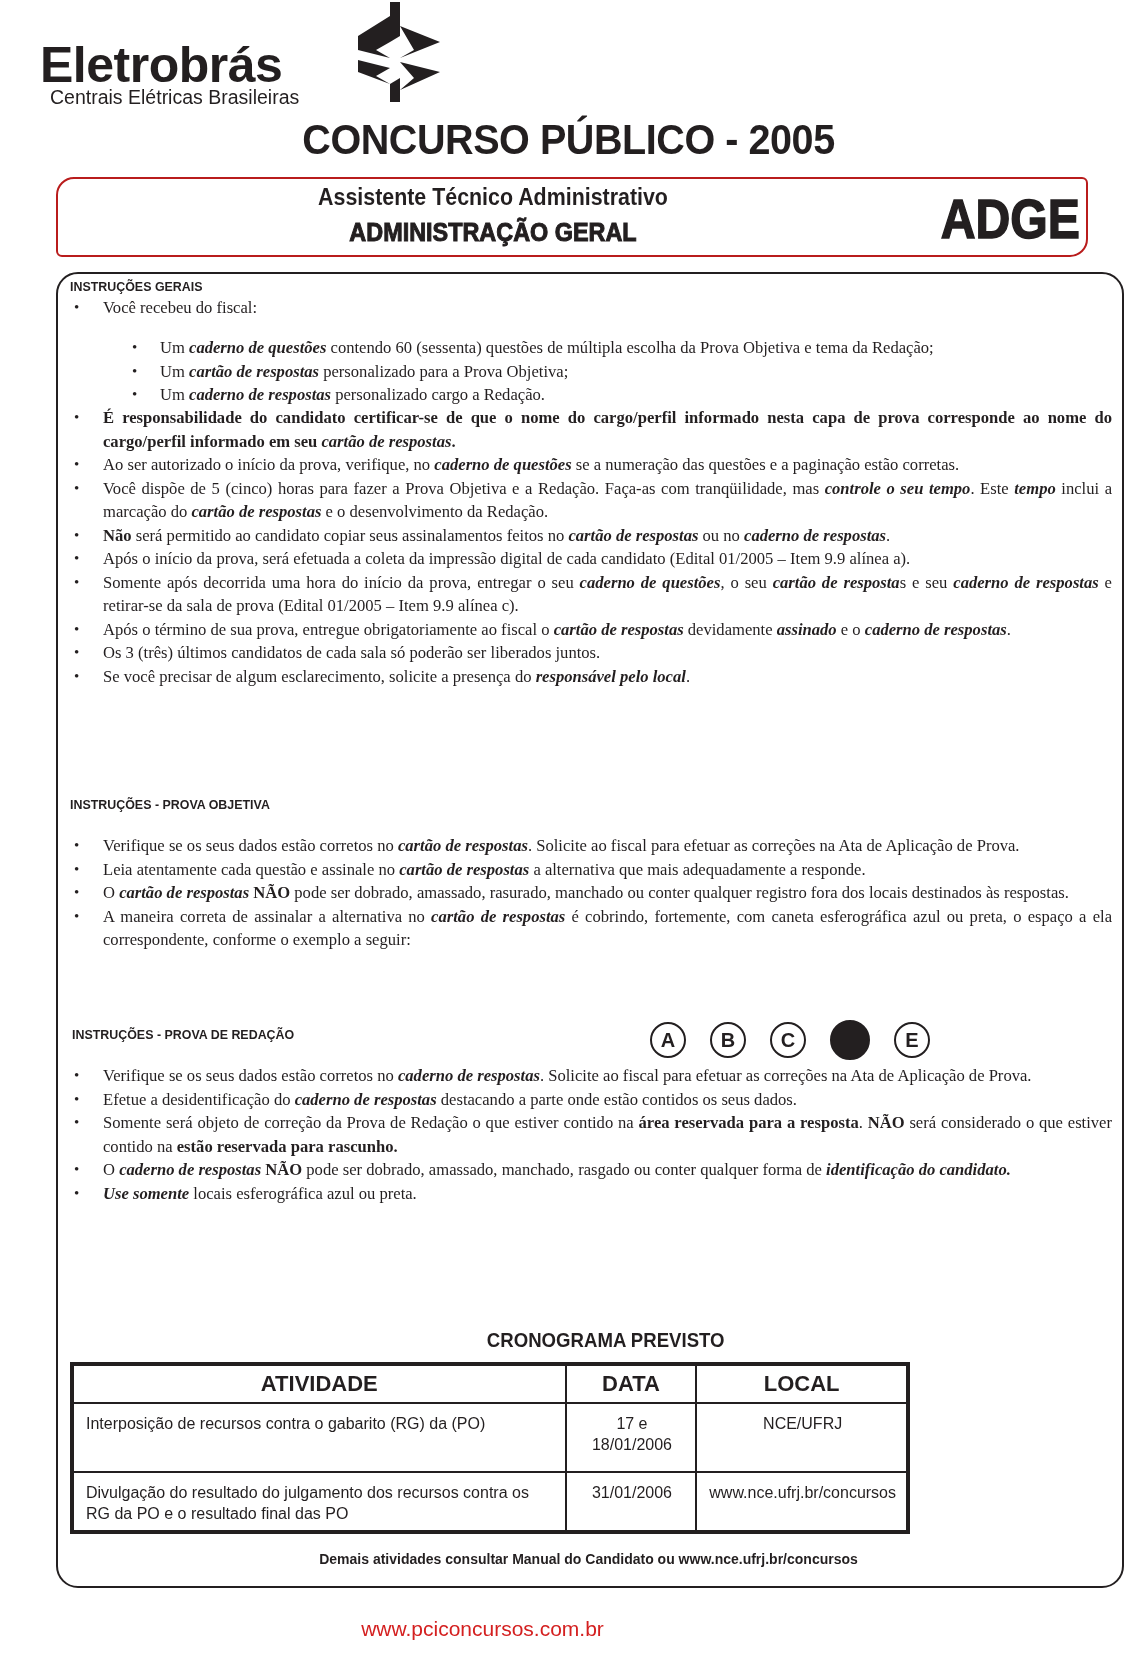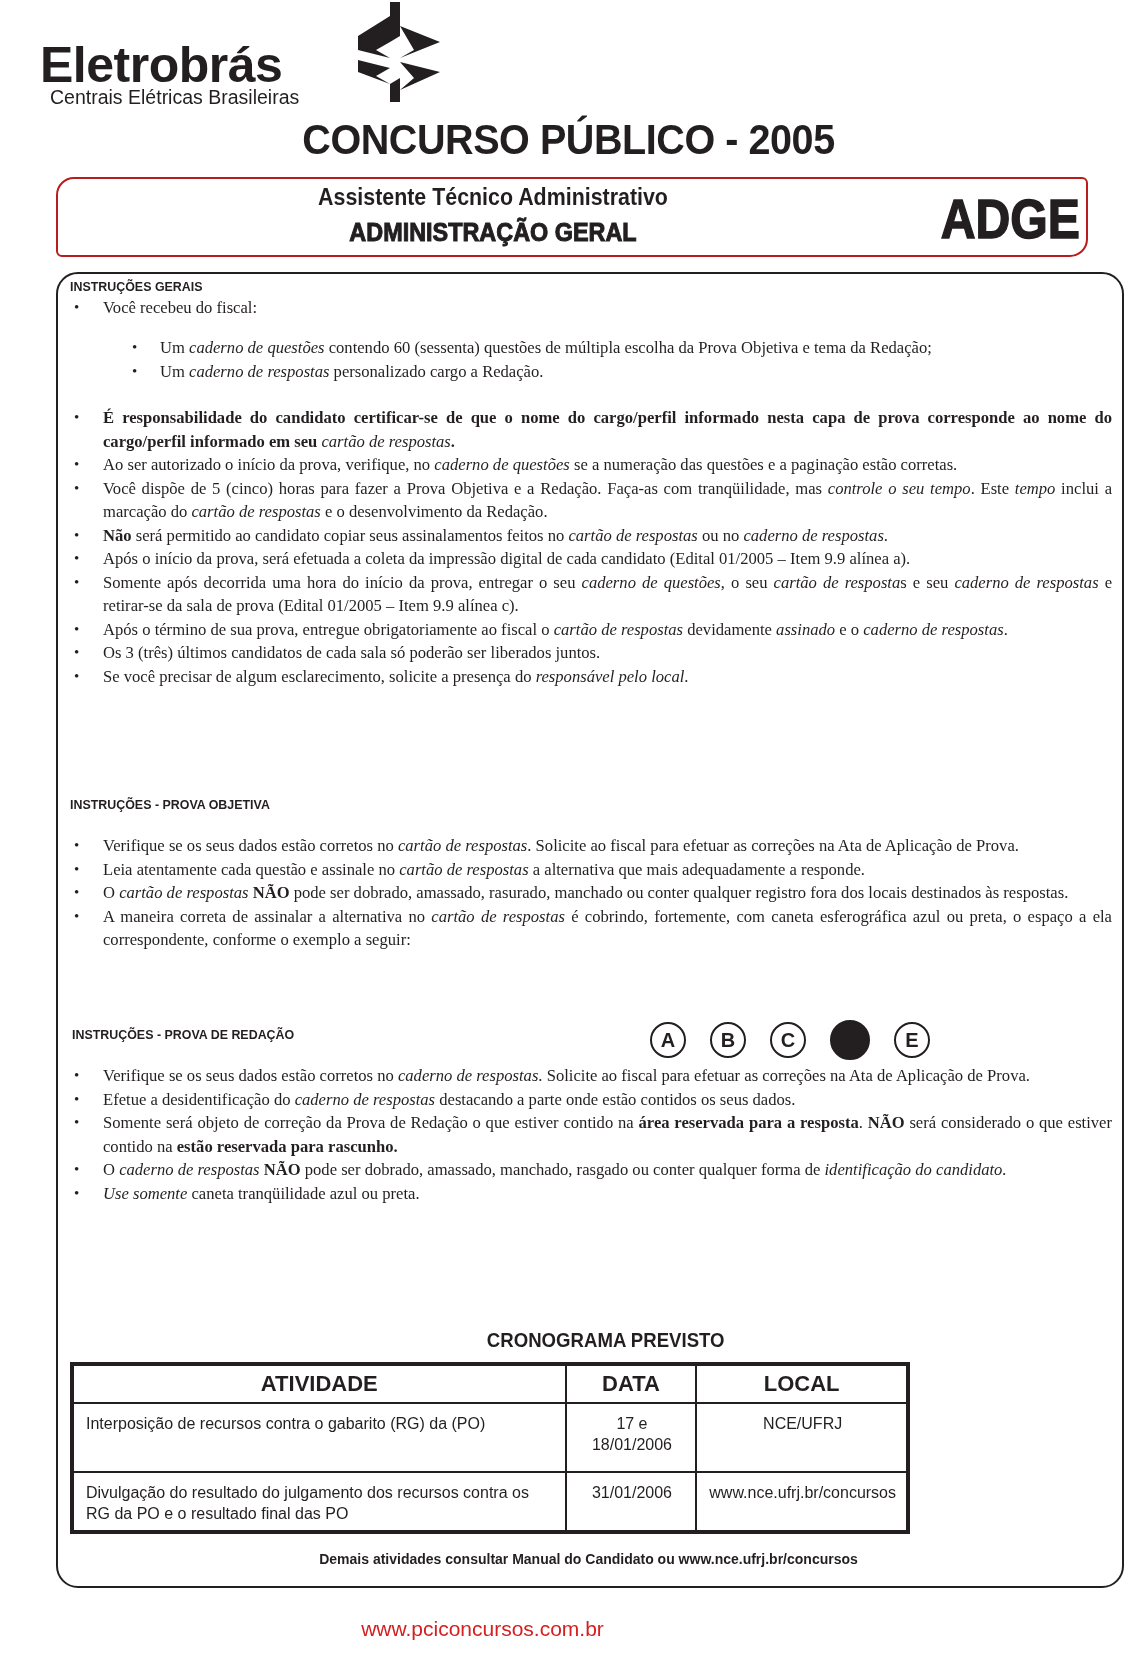--- a/index.html
+++ b/index.html
@@ -14,21 +14,21 @@
   .area { position: absolute; left: 0; width: 870px; top: 38px; text-align: center; font-family: "Liberation Sans", sans-serif; font-weight: bold; font-size: 26px; line-height: 1.2; -webkit-text-stroke: 1px #231f20; transform: scaleX(0.9); }
   .code { position: absolute; right: 6px; top: 12px; font-family: "Liberation Sans", sans-serif; font-weight: bold; font-size: 56px; line-height: 1; -webkit-text-stroke: 1.5px #231f20; transform: scaleX(0.86); transform-origin: right center; }
   .body-box { position: absolute; left: 56px; top: 272px; width: 1068px; height: 1316px; border: 2px solid #231f20; border-radius: 22px 22px 22px 22px; box-sizing: border-box; }
   .section-h { position: absolute; left: 70px; font-family: "Liberation Sans", sans-serif; font-weight: bold; font-size: 13.5px; line-height: 1; transform: scaleX(0.92); transform-origin: left center; }
   ul { list-style: none; margin: 0; padding: 0; }
   .blist { position: absolute; left: 72px; width: 1040px; font-size: 16.6px; line-height: 23.5px; }
   .blist li { position: relative; padding-left: 31px; text-align: justify; }
   .blist li::before { content: "\2022"; position: absolute; left: 2px; top: 0; font-size: 15px; }
   .blist.sub { left: 130px; width: 980px; }
   .blist.sub li { padding-left: 30px; }
-  b i, i b { font-weight: normal; font-style: italic; margin-top: 12px; }
+  b i, i b { font-weight: bold; font-style: italic; margin-top: 12px; }
   .bubbles { position: absolute; left: 650px; top: 1022px; display: flex; gap: 24px; }
   .bubble { width: 36px; height: 36px; border: 2px solid #231f20; border-radius: 50%; box-sizing: border-box; display: flex; align-items: center; justify-content: center; font-family: "Liberation Sans", sans-serif; font-weight: bold; font-size: 20px; line-height: 1; }
   .bubble.filled { background: #231f20; border-color: #231f20; width: 40px; height: 40px; margin-top: -2px; }
   .crono-title { position: absolute; left: 0; width: 1137px; top: 1330px; padding-left: 80px; box-sizing: border-box; text-align: center; font-family: "Liberation Sans", sans-serif; font-weight: bold; font-size: 20px; line-height: 1; transform: scaleX(0.93); }
   table.crono { position: absolute; left: 70px; top: 1362px; width: 840px; border-collapse: collapse; border: 4px solid #231f20; font-family: "Liberation Sans", sans-serif; }
   table.crono th, table.crono td { border: 2.5px solid #231f20; }
   table.crono th { font-weight: bold; font-size: 22px; height: 36px; padding: 0; }
   table.crono td { font-size: 16px; vertical-align: top; padding: 9px 10px 0 12px; line-height: 21px; }
   table.crono td.c { text-align: center; }
   .col-a { width: 510px; } .col-d { width: 130px; }
@@ -64,20 +64,21 @@
 <div class="body-box"></div>
 
 <div class="section-h" style="top:280px">INSTRUÇÕES GERAIS</div>
 
 <ul class="blist" style="top:296px">
   <li><span>Você recebeu do fiscal:</span></li>
 </ul>
 
 <ul class="blist sub" style="top:336px">
   <li><span>Um </span><b><i>caderno de questões</i></b><span> contendo 60 (sessenta) questões de múltipla escolha da Prova Objetiva e tema da Redação;</span></li>
+  <li><span>Um </span><b><i>cartão de respostas</i></b><span> personalizado para a Prova Objetiva;</span></li>
   <li><span>Um </span><b><i>caderno de respostas</i></b><span> personalizado cargo a Redação.</span></li>
 </ul>
 
 <ul class="blist" style="top:406px">
   <li><b>É responsabilidade do candidato certificar-se de que o nome do cargo/perfil informado nesta capa de prova corresponde ao nome do cargo/perfil informado em seu </b><b><i>cartão de respostas</i></b><b>.</b></li>
   <li><span>Ao ser autorizado o início da prova, verifique, no </span><b><i>caderno de questões</i></b><span> se a numeração das questões e a paginação estão corretas.</span></li>
   <li><span>Você dispõe de 5 (cinco) horas para fazer a Prova Objetiva e a Redação. Faça-as com tranqüilidade, mas </span><b><i>controle o seu tempo</i></b><span>. Este </span><b><i>tempo</i></b><span> inclui a marcação do </span><b><i>cartão de respostas</i></b><span> e o desenvolvimento da Redação.</span></li>
   <li><b>Não</b><span> será permitido ao candidato copiar seus assinalamentos feitos no </span><b><i>cartão de respostas</i></b><span> ou no </span><b><i>caderno de respostas</i></b><span>.</span></li>
   <li><span>Após o início da prova, será efetuada a coleta da impressão digital de cada candidato (Edital 01/2005 – Item 9.9 alínea a).</span></li>
   <li><span>Somente após decorrida uma hora do início da prova, entregar o seu </span><b><i>caderno de questões</i></b><span>,  o seu </span><b><i>cartão de resposta</i></b><span>s e seu </span><b><i>caderno de respostas</i></b><span> e retirar-se da sala de prova (Edital 01/2005 – Item 9.9 alínea c).</span></li>
@@ -111,21 +112,21 @@
     </div>
 </div>
 
 <div class="section-h" style="top:1028px;left:72px">INSTRUÇÕES - PROVA DE REDAÇÃO</div>
 
 <ul class="blist" style="top:1064px">
   <li><span>Verifique se os seus dados estão corretos no </span><b><i>caderno de respostas</i></b><span>. Solicite ao fiscal para efetuar as correções na Ata de Aplicação de Prova.</span></li>
   <li><span>Efetue a desidentificação do </span><b><i>caderno de respostas</i></b><span> destacando a parte onde estão contidos os seus dados.</span></li>
   <li><span>Somente será objeto de correção da Prova de Redação o que estiver contido na </span><b>área reservada para a resposta</b><span>. </span><b>NÃO</b><span> será considerado o que estiver contido na </span><b>estão reservada para rascunho.</b></li>
   <li><span>O </span><b><i>caderno de respostas</i></b><b> NÃO</b><span> pode ser dobrado, amassado, manchado, rasgado ou conter qualquer forma de </span><b><i>identificação do candidato.</i></b></li>
-  <li><b><i>Use somente</i></b><span> caneta tranqüilidade azul ou preta.</span></li>
+  <li><b><i>Use somente</i></b><span> locais esferográfica azul ou preta.</span></li>
 </ul>
 
 <div class="crono-title">CRONOGRAMA PREVISTO</div>
 
 <table class="crono">
   <thead>
     <tr>
       <th class="col-a">ATIVIDADE</th>
       <th class="col-d">DATA</th>
       <th>LOCAL</th>

